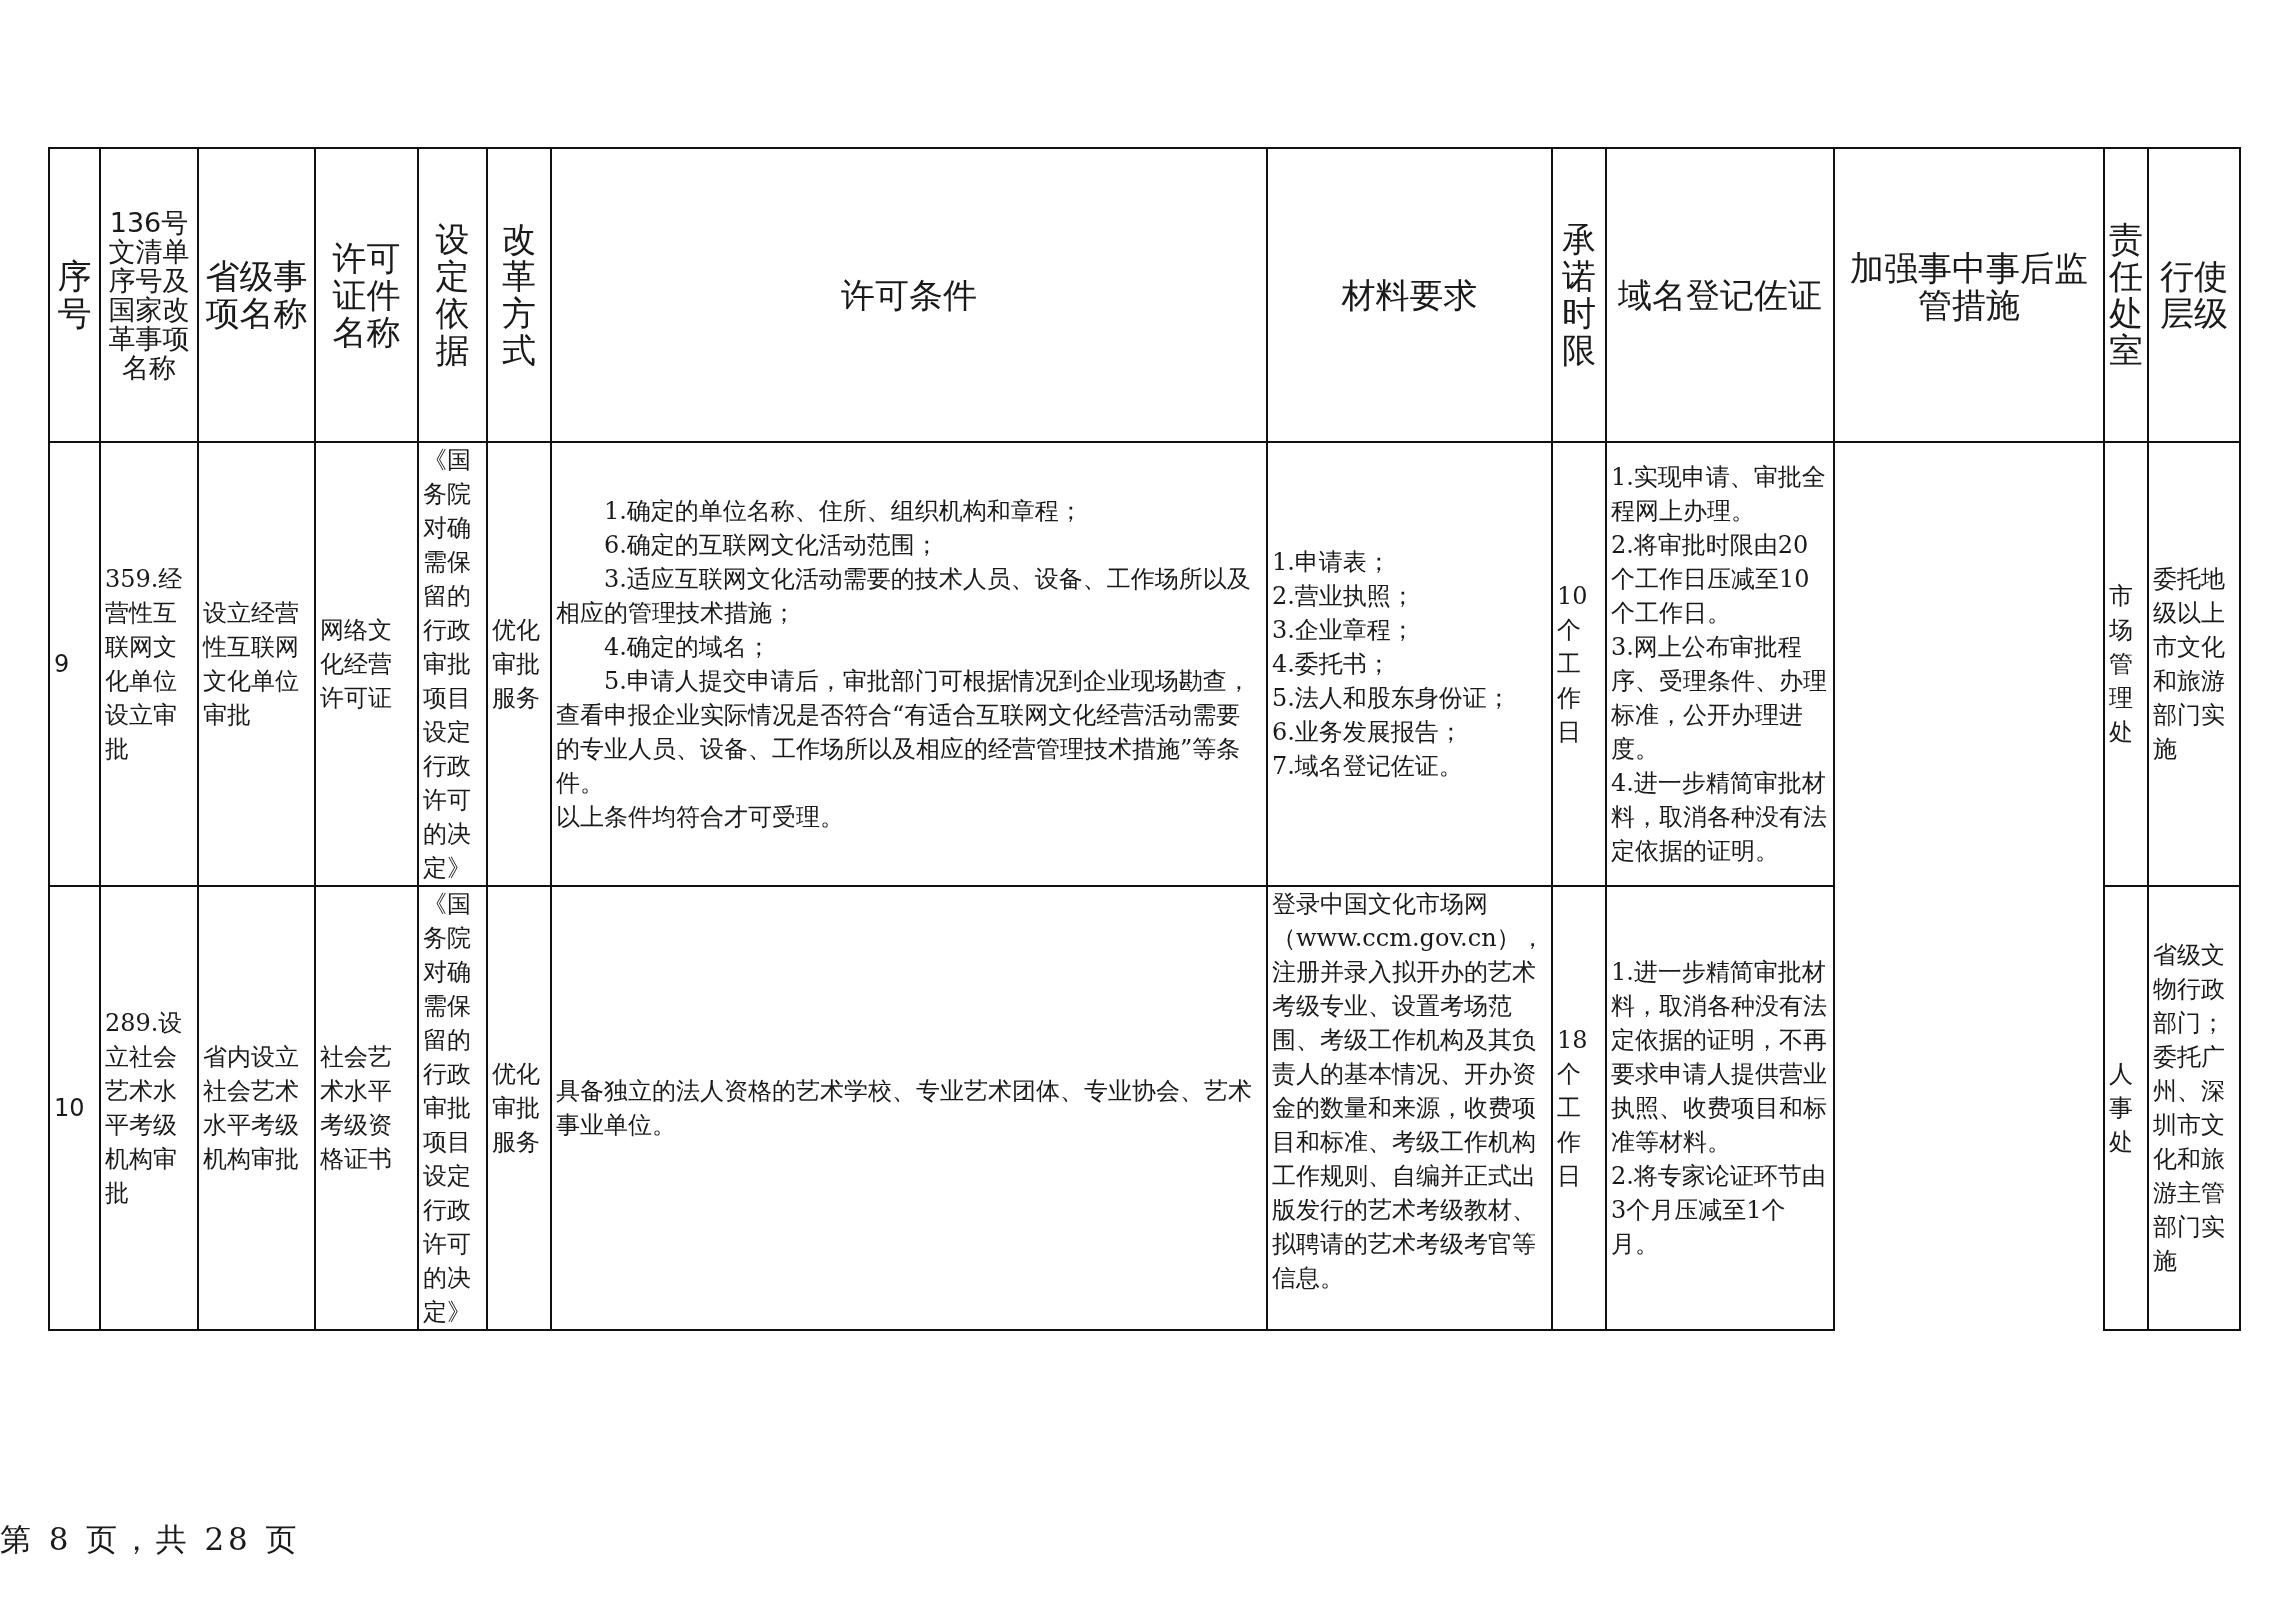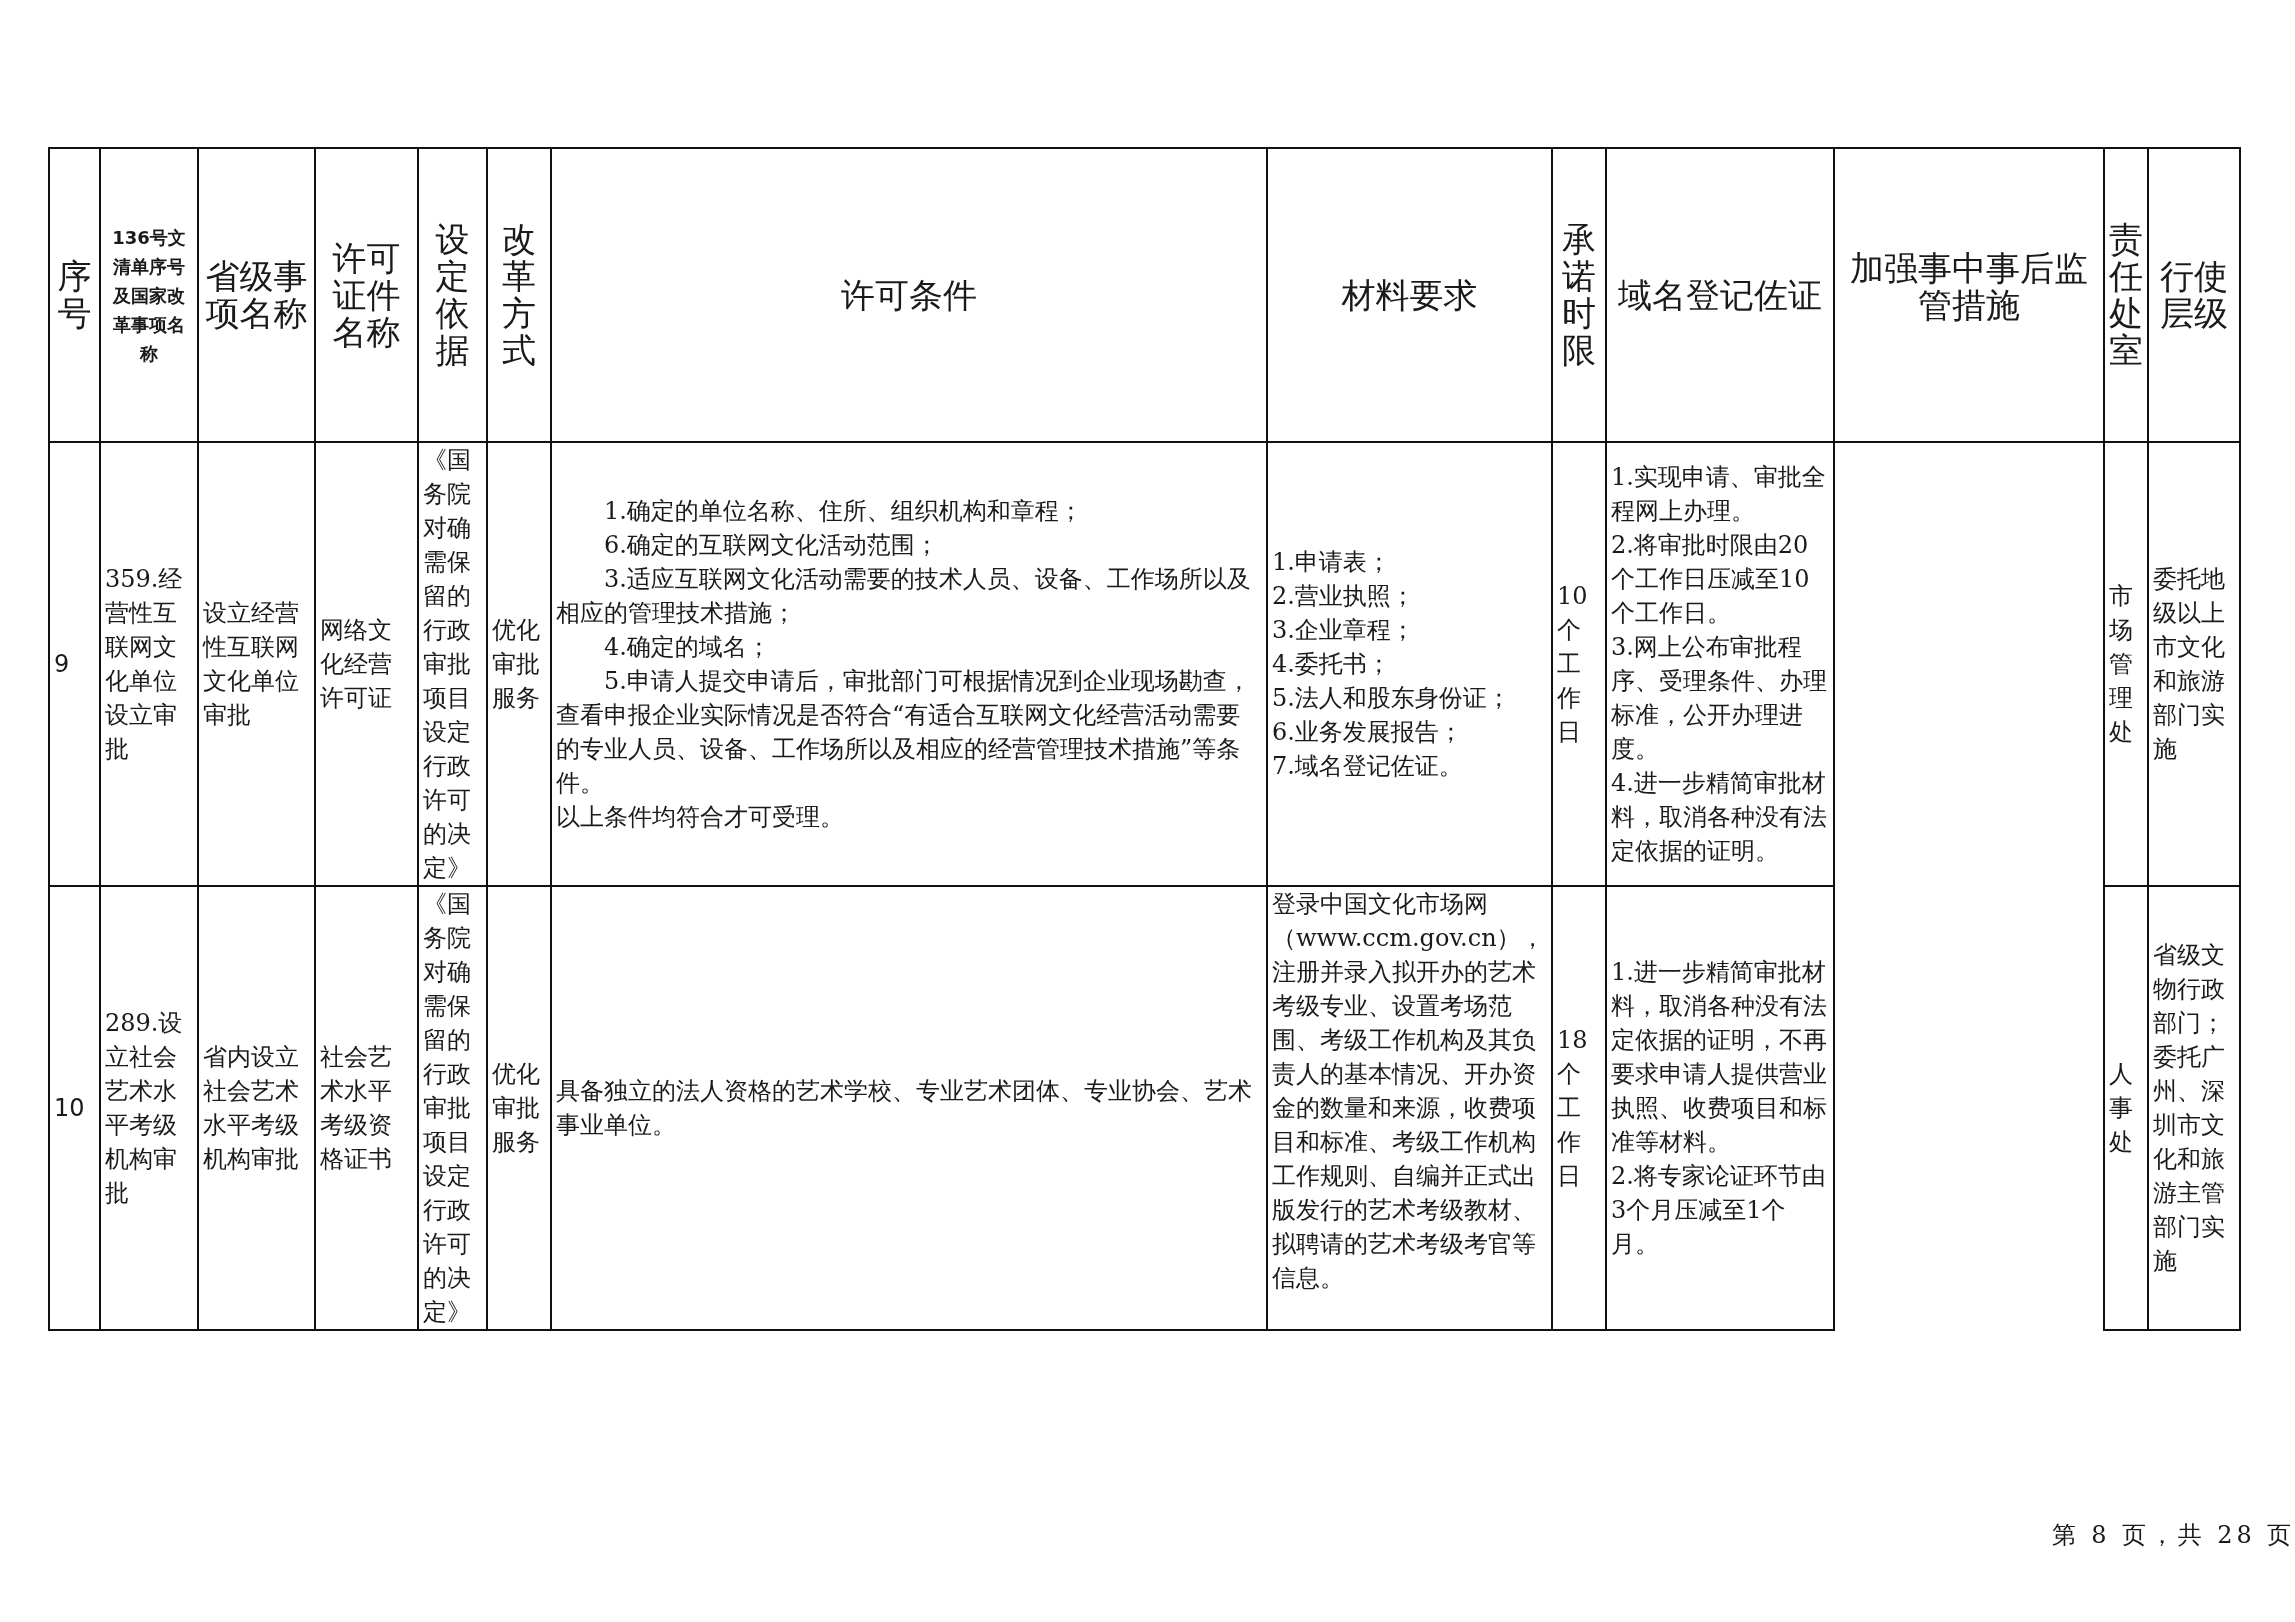--- a/index.html
+++ b/index.html
@@ -2,31 +2,31 @@
 <html style="font-size:10.5px"><head>
 <meta charset="utf-8">
 <style>
   html, body { margin: 0; padding: 0; background: #ffffff; }
   body { width: 2295px; height: 1623px; position: relative; overflow: hidden;
          font-family: "DejaVu Serif", "Liberation Serif", serif; color: #1a1a1a; }
   .tbl { position: absolute; left: 48px; top: 147px; border-collapse: collapse; table-layout: fixed; }
   .tbl td, .tbl th { border: 2.6px solid #111; padding: 0 3.9px; vertical-align: middle; }
   .tbl th { font-family: "DejaVu Sans", "Liberation Sans", sans-serif; font-weight: normal;
             font-size: 34px; line-height: 37px; text-align: center; height: 191px; }
-  .tbl th.small { font-size: 18px; line-height: 29px; font-weight: bold; }
+  .tbl th.small { font-size: 27px; line-height: 29px; }
   .tbl td { font-size: 24px; line-height: 34px; }
   .center { text-align: left; }
   .left { text-align: left; }
   .sans { font-family: "DejaVu Sans", "Liberation Sans", sans-serif; }
   .indent { text-indent: 48px; }
   .line { display: block; }
   .r9 { height: 433px; }
   .r10 { height: 432px; }
-  .footer { position: absolute; left: 0; width: 2295px; top: 1519px; text-align: right;
-            font-size: 24px; letter-spacing: 3.9px; }
+  .footer { position: absolute; left: 0; width: 2295px; top: 1519px; text-align: left;
+            font-size: 31px; letter-spacing: 3.9px; }
   .vbreak { word-break: break-all; }
   .supv { border-left: 2.6px solid #111; border-right: 2.6px solid #111; }
 </style>
 </head>
 <body>
 
 <table class="tbl">
   <colgroup>
     <col style="width:51px">
     <col style="width:98px">

